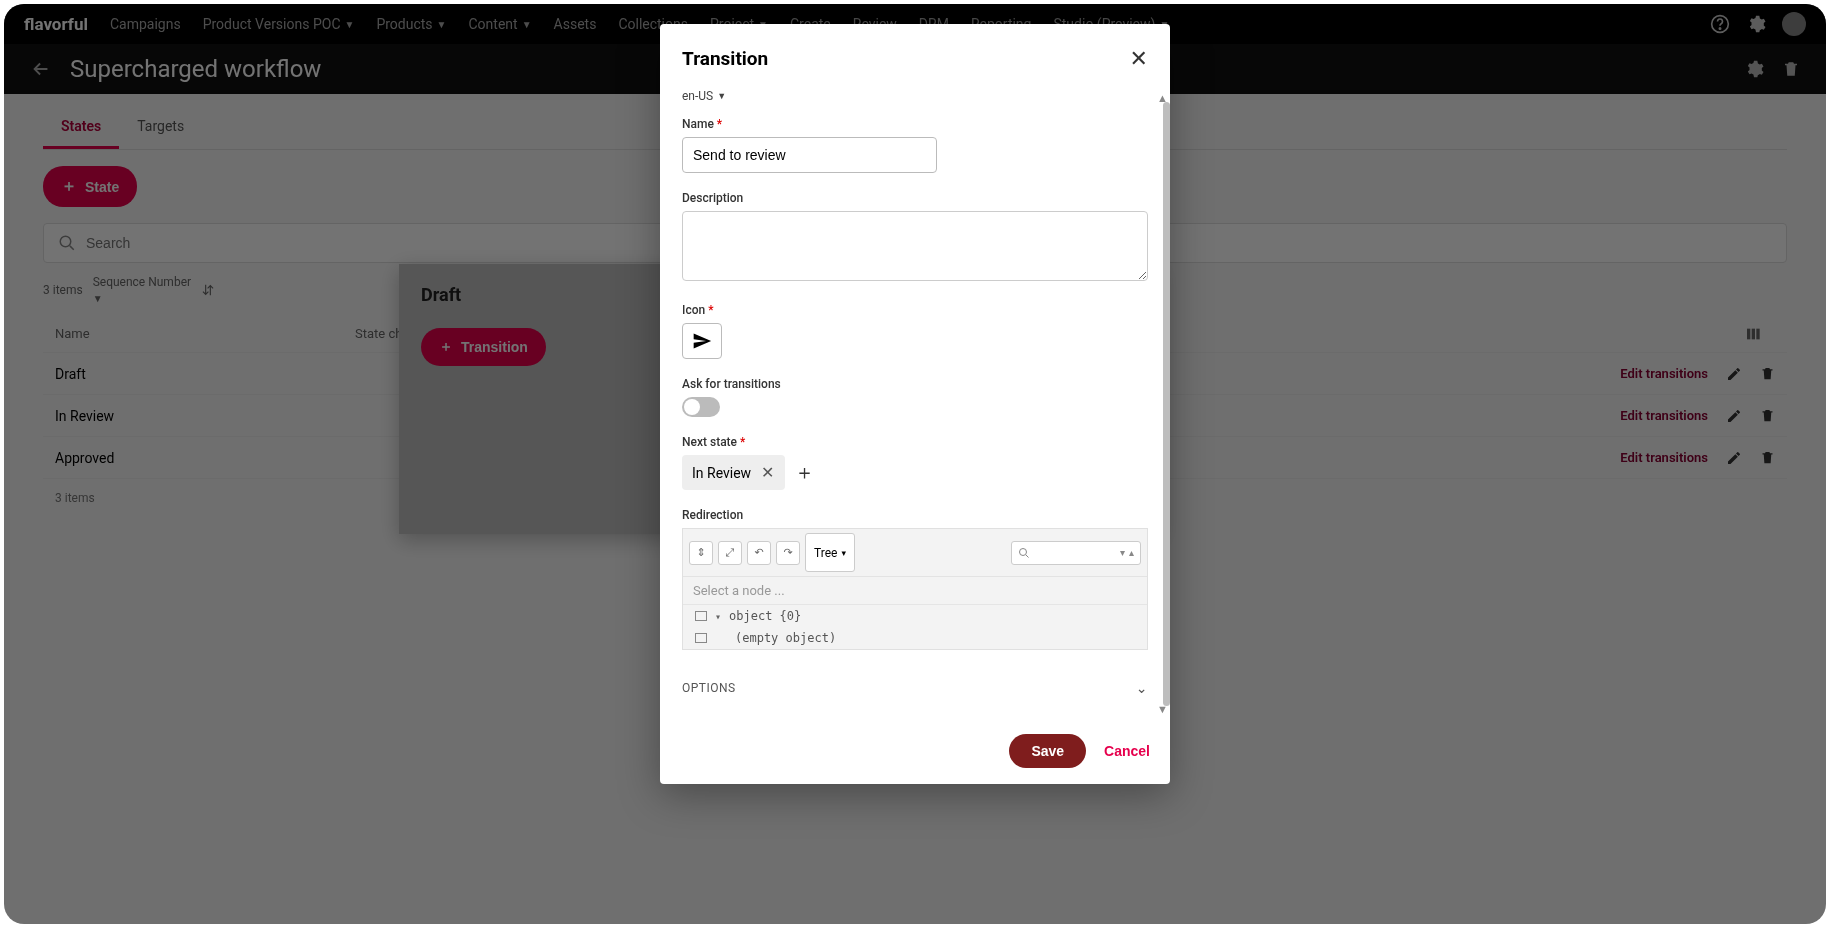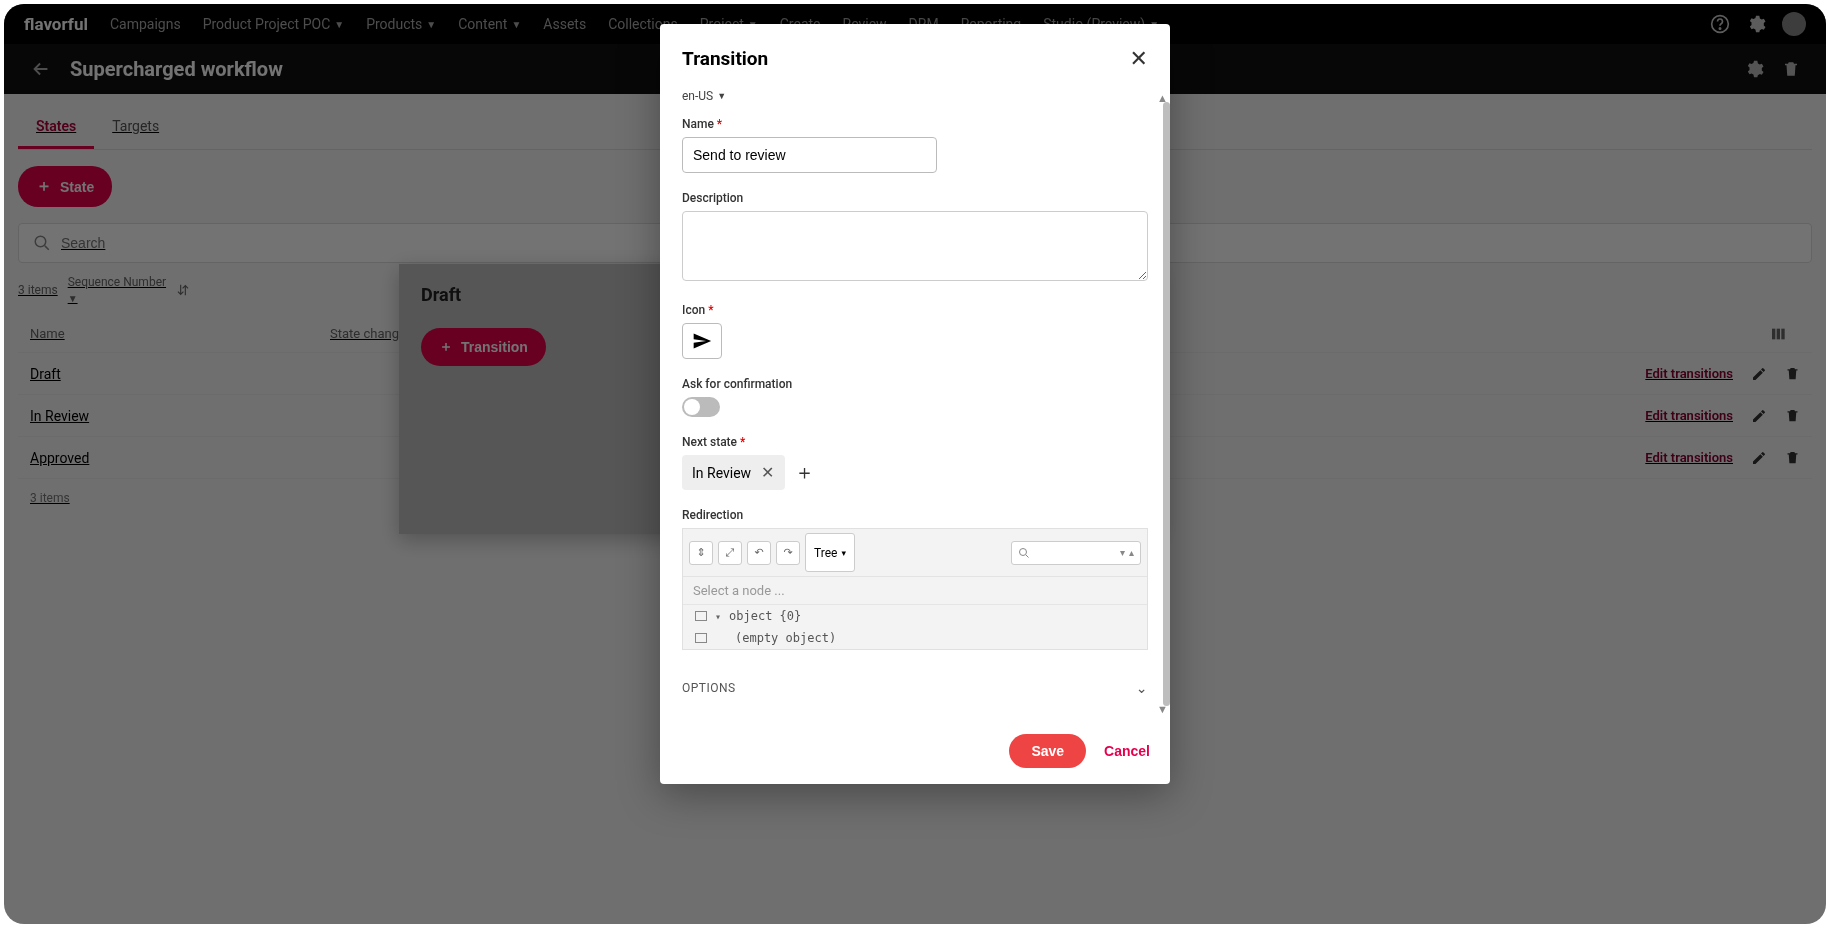--- a/index.html
+++ b/index.html
@@ -35,26 +35,25 @@
 .nav-avatar { width: 24px; height: 24px; border-radius: 50%; background: #888; margin-left: 16px; cursor: pointer; }
 .subheader {
   height: 50px;
   background: #111;
   display: flex;
   align-items: center;
   padding: 0 26px;
   color: #fff;
 }
 .back-arrow { margin-right: 18px; color: #aaa; cursor: pointer; }
-.page-title { font-size: 20px; font-weight: 700; color: #fff; }
+.page-title { font-size: 24px; font-weight: 400; color: #fff; }
 .subheader .spacer { flex: 1; }
 .sub-icon { margin-left: 18px; color: #bbb; cursor: pointer; }
 .page-body {
-  padding: 14px 14px;
-  text-decoration: underline;
+  padding: 14px 39px;
 }
 .tabs { display: flex; border-bottom: 1px solid #ddd; margin-bottom: 16px; }
 .tab {
   padding: 10px 18px 12px 18px;
   font-size: 14px;
   color: #555;
   cursor: pointer;
 }
 .tab.active { color: #b3003b; border-bottom: 3px solid #e6004d; font-weight: 600; }
 .state-btn {
@@ -205,21 +204,21 @@
 .je-caret { font-size:10px; color:#666; }
 .options-row {
   display:flex; align-items:center; justify-content:space-between;
   padding-top: 12px; font-size: 12px; color:#555; letter-spacing: 0.5px;
 }
 .modal-footer {
   display:flex; align-items:center; justify-content:flex-end;
   gap: 18px; padding: 16px 20px;
 }
 .btn-save {
-  background:#ef4444; color:#fff; border:none; border-radius:20px;
+  background:#7f1d1d; color:#fff; border:none; border-radius:20px;
   padding: 9px 22px; font-weight:600; font-size:14px; cursor:pointer;
 }
 .btn-cancel { color:#e6004d; font-weight:600; font-size:14px; cursor:pointer; background:none; border:none; }
 .modal-scroll-indicator-up {
   position:absolute; right:2px; top:68px; color:#888; font-size:11px;
 }
 .modal-scroll-indicator-down {
   position:absolute; right:2px; bottom:68px; color:#888; font-size:11px;
 }
 .modal-scrollbar {
@@ -231,21 +230,21 @@
 <body>
 
 <div class="app-frame">
 
   <div class="topnav">
     <div class="brand">flavorful</div>
     <div class="nav-item">
         <span>Campaigns</span>
       </div>
     <div class="nav-item">
-        <span>Product Project POC</span>
+        <span>Product Versions POC</span>
         <span class="caret">▼</span>
       </div>
     <div class="nav-item">
         <span>Products</span>
         <span class="caret">▼</span>
       </div>
     <div class="nav-item">
         <span>Content</span>
         <span class="caret">▼</span>
       </div>
@@ -454,21 +453,21 @@
           <span>Icon</span> <span class="req">*</span>
         </label>
         <div class="icon-picker">
           <svg width="20" height="20" viewBox="0 0 24 24" fill="currentColor">
               <path d="M2 21l21-9L2 3v7l15 2-15 2v7z"></path>
             </svg>
         </div>
       </div>
 
       <div class="field">
-        <label class="field-label">Ask for confirmation</label>
+        <label class="field-label">Ask for transitions</label>
         <div class="toggle"></div>
       </div>
 
       <div class="field">
         <label class="field-label">
           <span>Next state</span> <span class="req">*</span>
         </label>
         <div class="chip-row">
           <div class="chip">
             <span>In Review</span>

